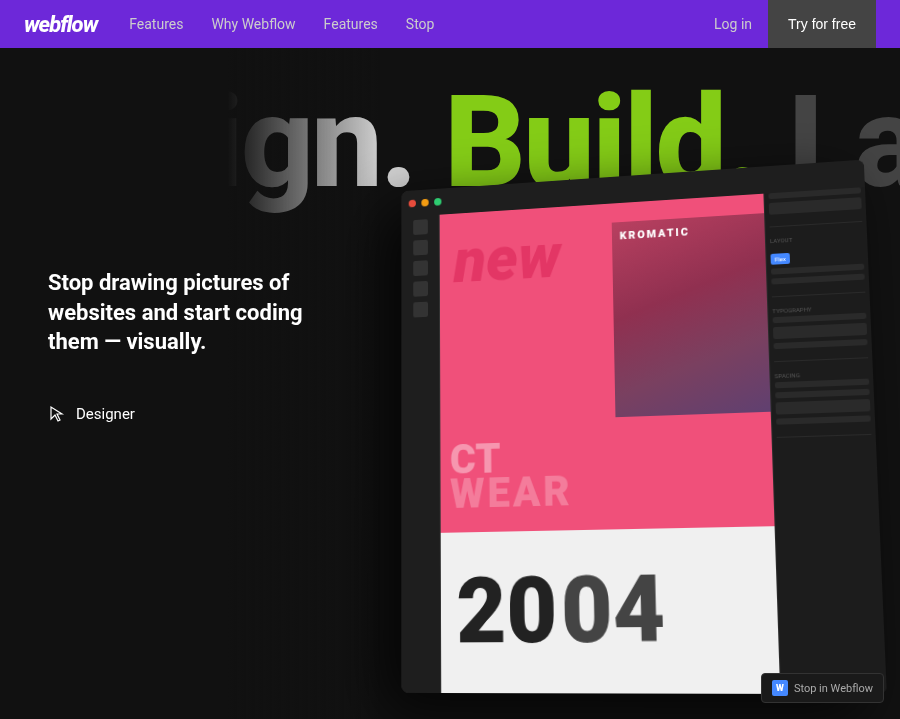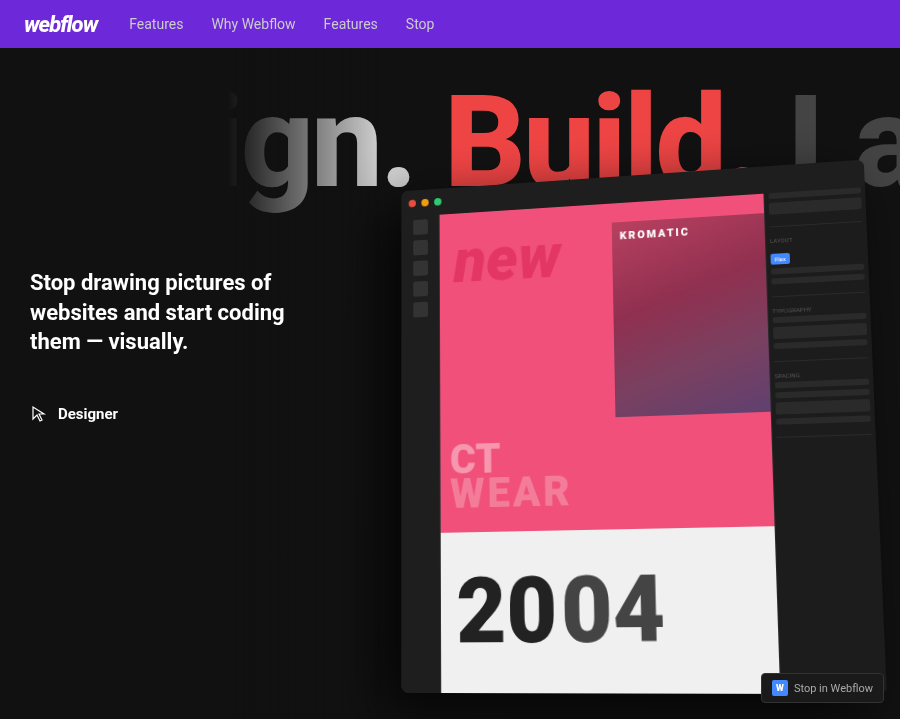--- a/index.html
+++ b/index.html
@@ -80,32 +80,32 @@
       font-size: 128px;
       font-weight: 800;
       line-height: 1;
       white-space: nowrap;
       letter-spacing: -3px;
     }
     .headline-design {
       color: #d0d0d0;
     }
     .headline-build {
-      color: #ef4444;
+      color: #84cc16;
       margin-top: 36px;
     }
     .headline-launch {
       color: #444;
     }
 
     
     .hero-content {
       position: absolute;
       top: 220px;
-      left: 30px;
+      left: 48px;
       width: 300px;
     }
     .hero-tagline {
       font-size: 22px;
       font-weight: 700;
       line-height: 1.35;
       margin-bottom: 48px;
       color: #fff;
     }
     .feature-item {
@@ -126,21 +126,21 @@
     }
     .feature-icon svg {
       width: 18px;
       height: 18px;
       fill: none;
       stroke: #fff;
       stroke-width: 1.5;
     }
     .feature-title {
       font-size: 15px;
-      font-weight: 700;
+      font-weight: 400;
       color: #fff;
     }
     .feature-desc {
       font-size: 13px;
       color: #aaa;
       line-height: 1.5;
     }
 
     
     .hero-mockup {
@@ -323,20 +323,24 @@
 </head>
 <body>
 
 <nav>
   <span class="nav-logo">webflow</span>
   <div class="nav-links">
     <a class="nav-link">Features</a>
     <a class="nav-link">Why Webflow</a>
     <a class="nav-link">Features</a>
     <a class="nav-link">Stop</a>
+  </div>
+  <div class="nav-right">
+    <span class="nav-login">Log in</span>
+    <button class="nav-cta">Try for free</button>
   </div>
 </nav>
 
 <section class="hero">
 
   <div class="hero-headline">
     <span class="headline-design">Design.</span>
     <span class="headline-build">Build.</span>
     <span class="headline-launch">Launch.</span>
   </div>

